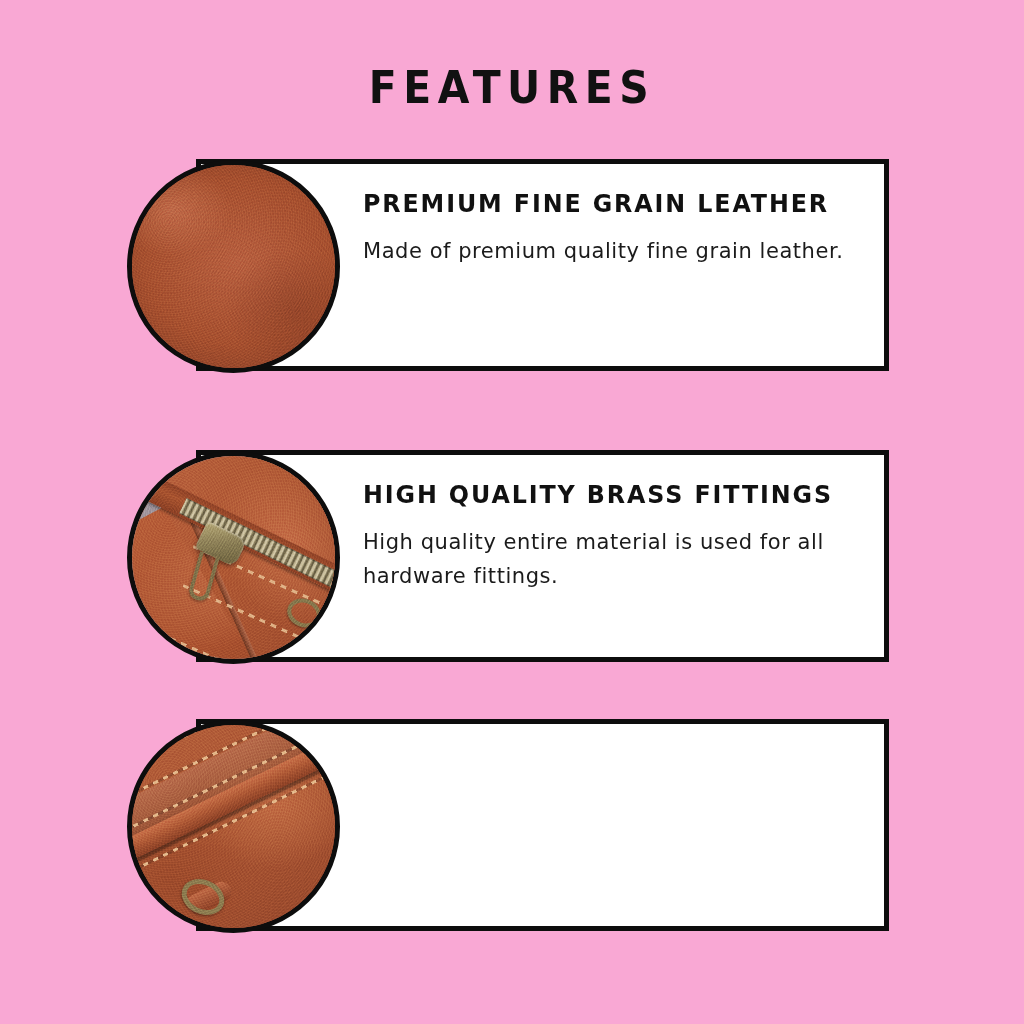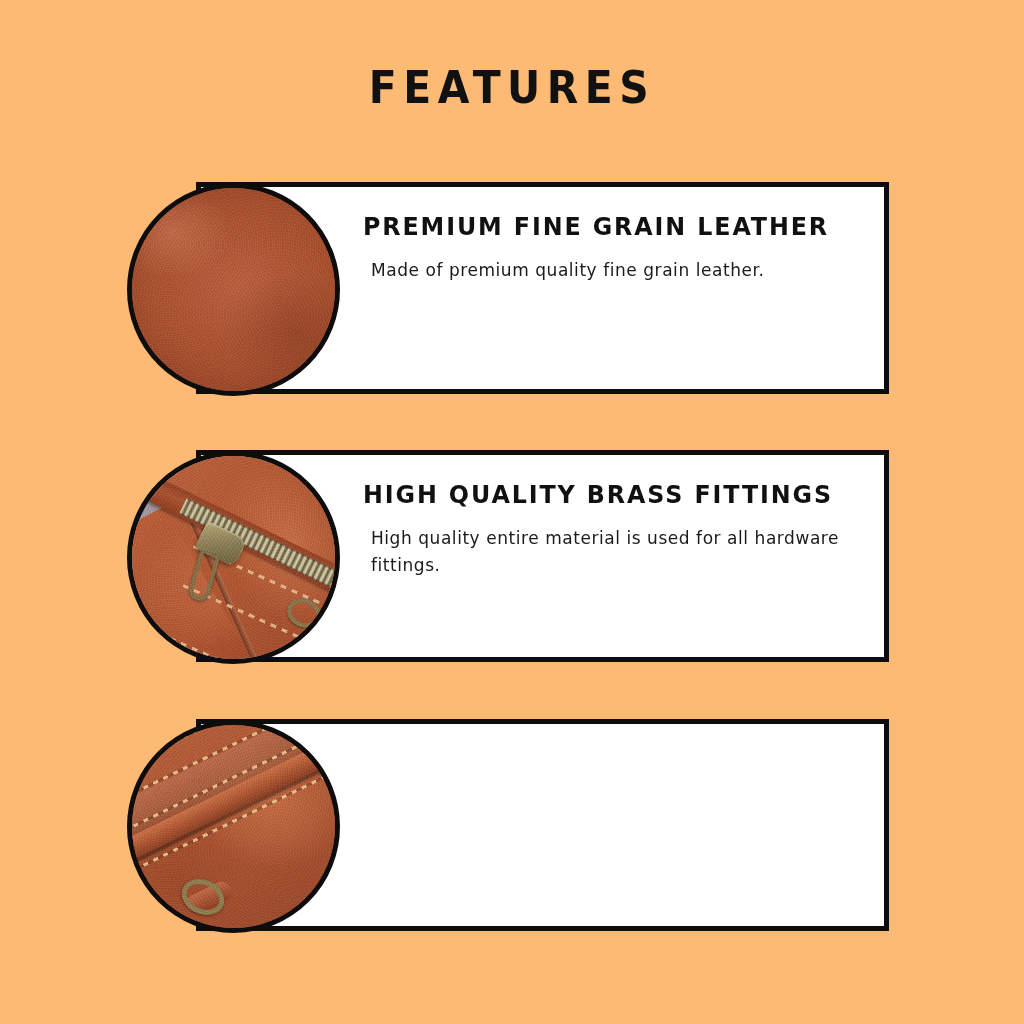--- a/index.html
+++ b/index.html
@@ -11,21 +11,21 @@
     width: 1024px;
     height: 1024px;
     overflow: hidden;
     font-family: "Liberation Sans", "DejaVu Sans", sans-serif;
     position: relative;
   }
 
   .page {
     position: absolute;
     inset: 0;
-    background: #fdba74;
+    background: #f9a8d4;
   }
 
   
   .page-title {
     position: absolute;
     left: 0;
     top: 62px;
     width: 1024px;
     text-align: center;
     font-family: "DejaVu Sans", "Liberation Sans", sans-serif;
@@ -36,21 +36,21 @@
     transform: scaleX(0.93);
     transform-origin: center;
   }
 
   
   .feature-row {
     position: absolute;
     left: 0;
     width: 1024px;
   }
-  .feature-row.r1 { top: 167px; height: 245px; }
+  .feature-row.r1 { top: 144px; height: 245px; }
   .feature-row.r2 { top: 435px; height: 245px; }
   .feature-row.r3 { top: 704px; height: 245px; }
 
   
   .feature-box {
     position: absolute;
     left: 196px;
     top: 15px;
     width: 693px;
     height: 212px;
@@ -74,25 +74,25 @@
     color: #111111;
     line-height: 1.1;
     white-space: nowrap;
     transform: scaleX(0.95);
     transform-origin: left center;
     margin: 0 0 16px 0;
   }
   .feature-desc {
     font-family: "DejaVu Sans", "Liberation Sans", sans-serif;
     font-weight: 400;
-    font-size: 17px;
+    font-size: 21px;
     letter-spacing: 0.55px;
     color: #1b1b1b;
     line-height: 1.62;
-    margin: 8px;
+    margin: 0;
     max-width: 500px;
   }
 
   
   .feature-circle {
     position: absolute;
     left: 127px;
     top: 16px;
     width: 213px;
     height: 213px;

